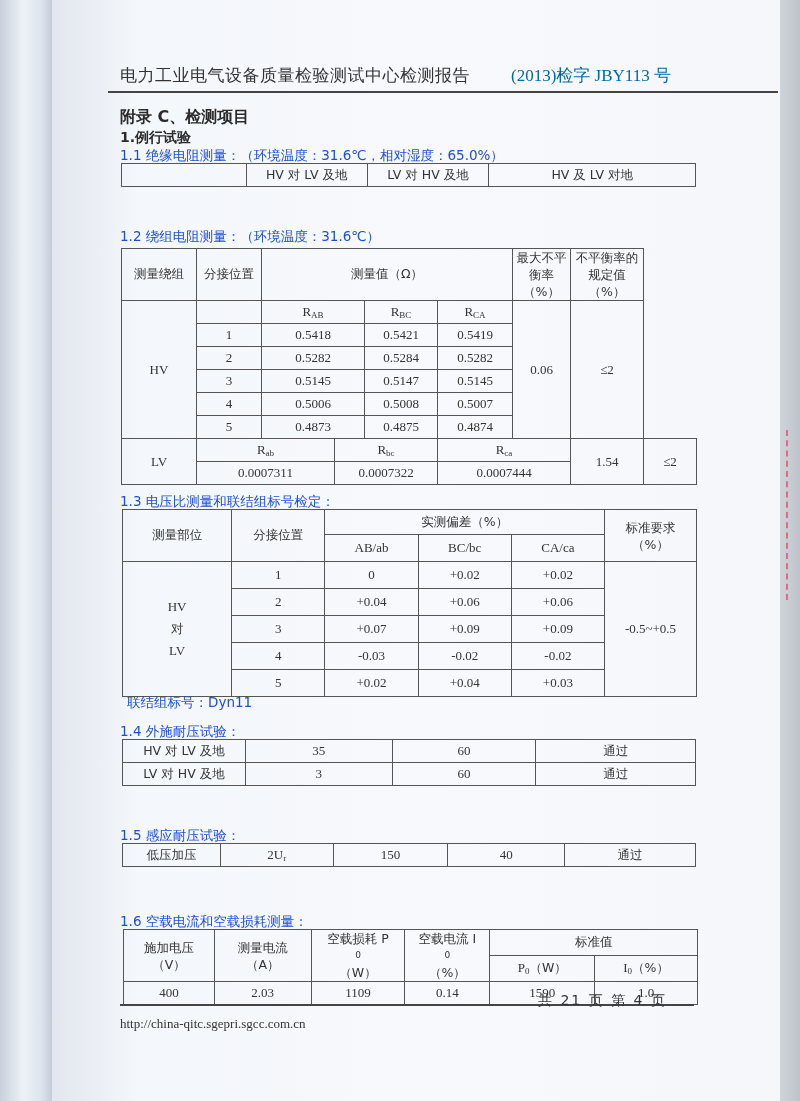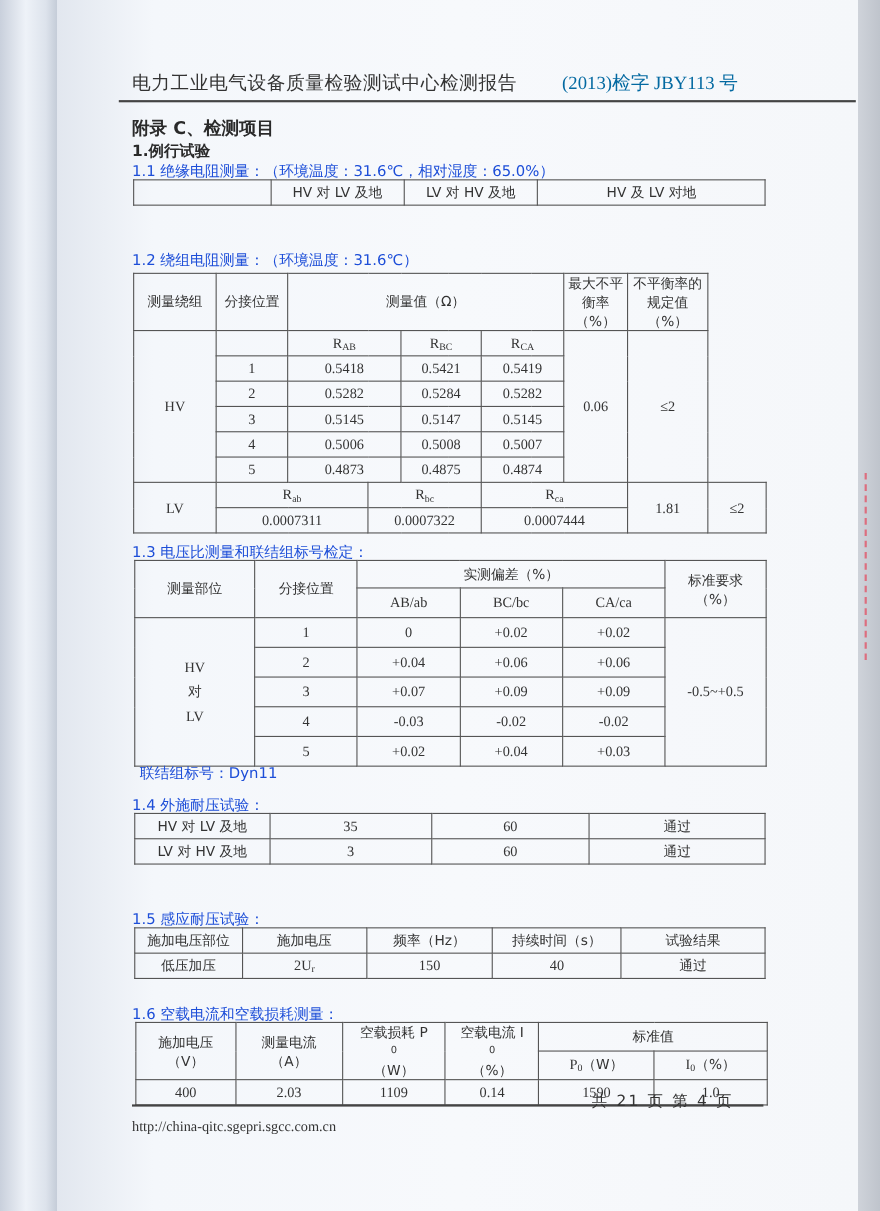--- a/index.html
+++ b/index.html
@@ -140,21 +140,21 @@
     <td>5</td>
     <td colspan="2">0.4873</td>
     <td colspan="2">0.4875</td>
     <td colspan="2">0.4874</td>
   </tr>
   <tr style="height:23px;">
     <td rowspan="2">LV</td>
     <td colspan="2"><span>R</span><span class="sub">ab</span></td>
     <td colspan="3"><span>R</span><span class="sub">bc</span></td>
     <td colspan="3"><span>R</span><span class="sub">ca</span></td>
-    <td rowspan="2">1.81</td>
+    <td rowspan="2">1.54</td>
     <td rowspan="2">≤2</td>
   </tr>
   <tr style="height:23px;">
     <td colspan="2">0.0007311</td>
     <td colspan="3">0.0007322</td>
     <td colspan="3">0.0007444</td>
   </tr>
 </tbody>
   </table>
 
@@ -250,27 +250,20 @@
 <div class="abs sec" style="left:120px;top:827px;">1.5 感应耐压试验：</div>
 <table style="left:122px;top:843px;width:574px;">
   <colgroup>
       <col style="width:98px">
       <col style="width:113px">
       <col style="width:115px">
       <col style="width:117px">
       <col style="width:131px">
     </colgroup>
   <tbody>
-      <tr style="height:23px;">
-    <td class="cjk">施加电压部位</td>
-    <td class="cjk">施加电压</td>
-    <td class="cjk">频率（Hz）</td>
-    <td class="cjk">持续时间（s）</td>
-    <td class="cjk">试验结果</td>
-  </tr>
   <tr style="height:23px;">
     <td class="cjk">低压加压</td>
     <td><span>2U</span><span class="sub">r</span></td>
     <td>150</td>
     <td>40</td>
     <td class="cjk">通过</td>
   </tr>
 </tbody>
   </table>
 

